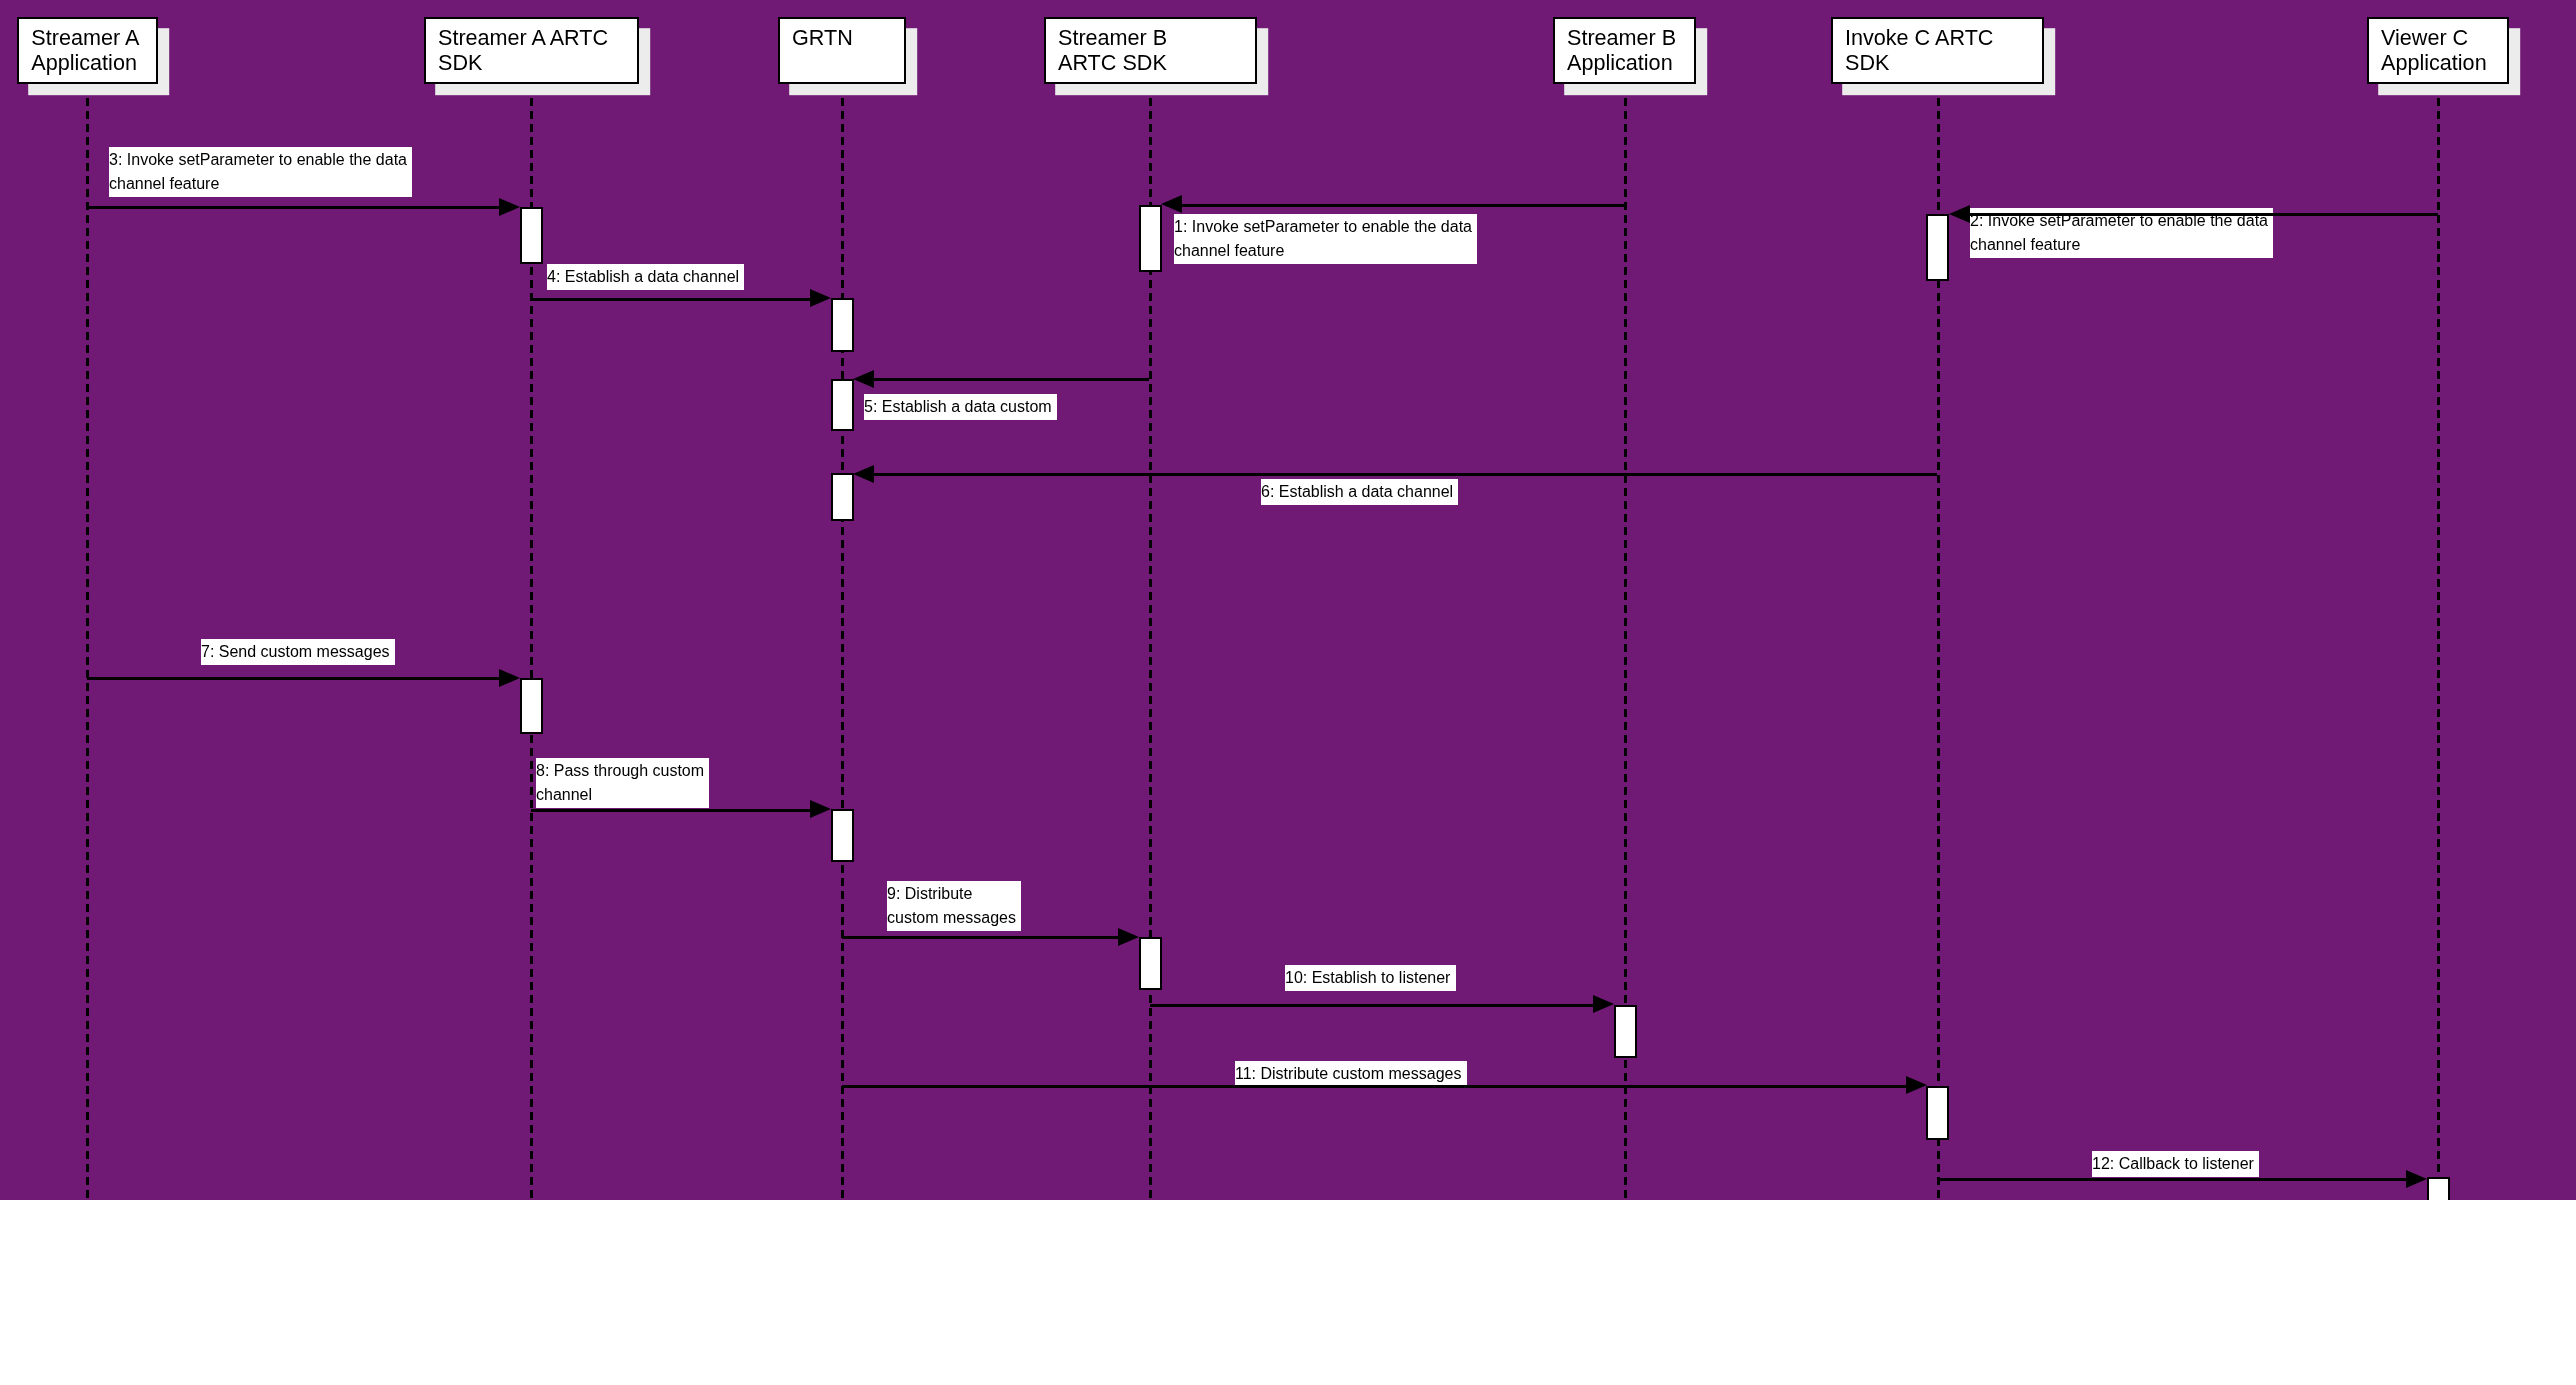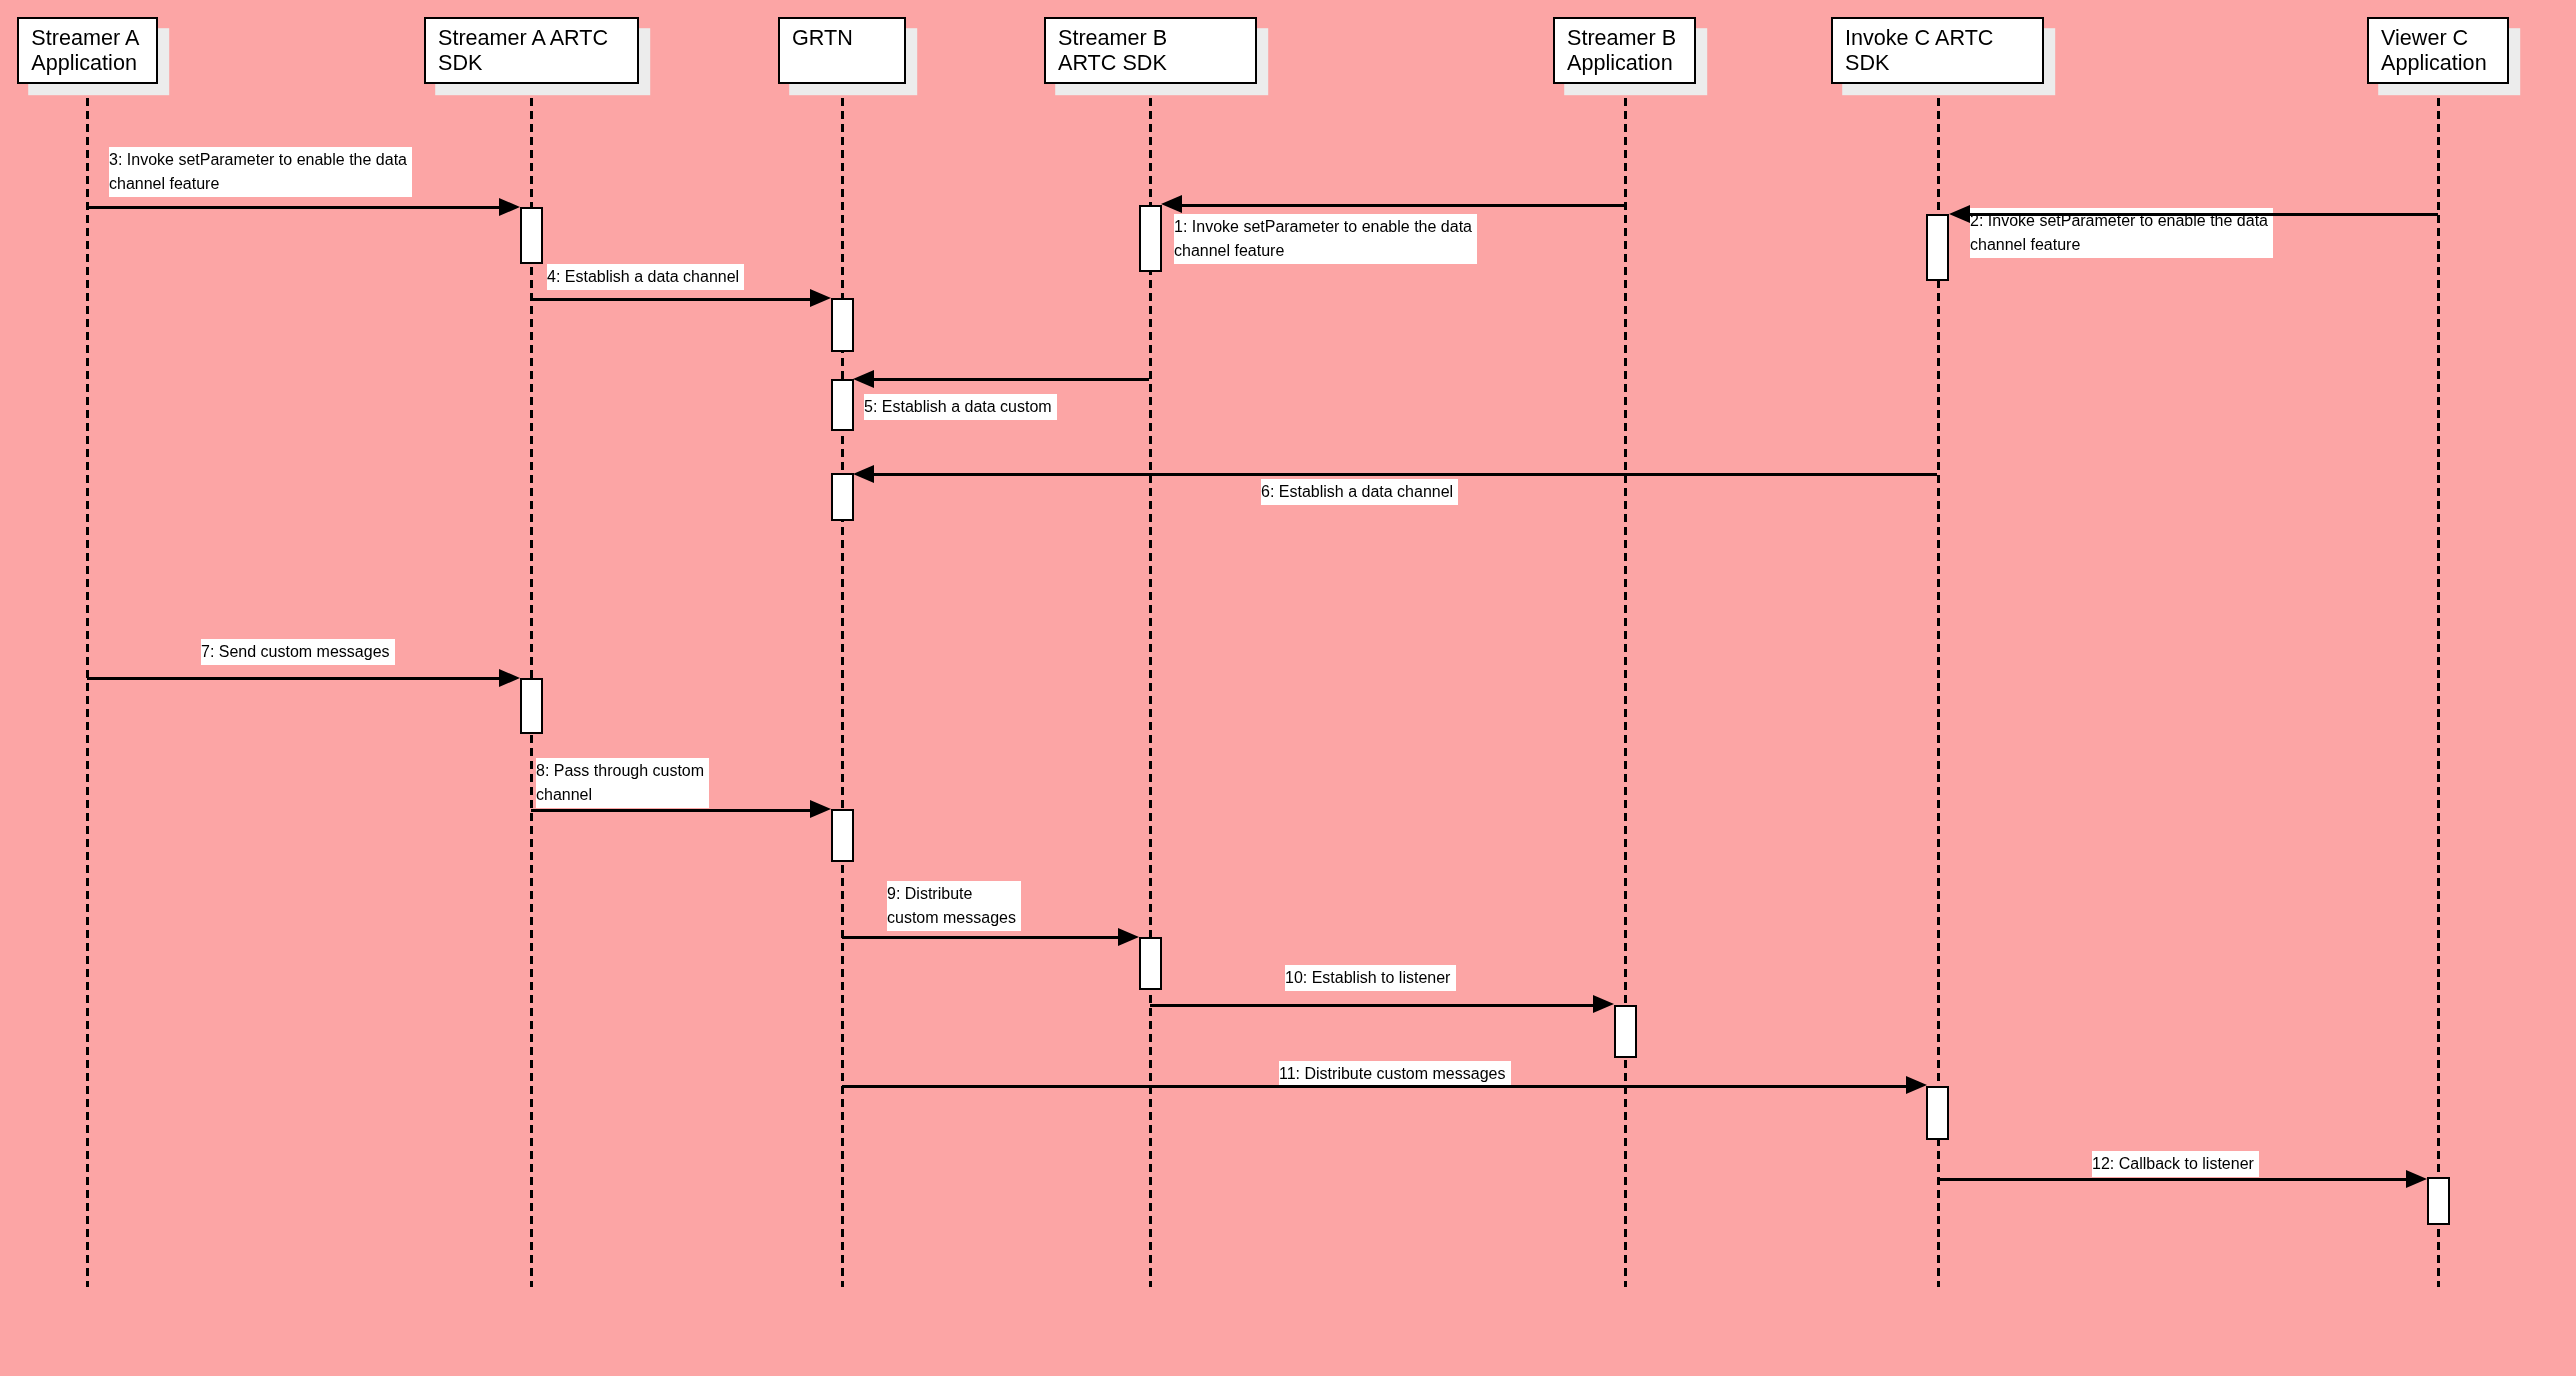--- a/index.html
+++ b/index.html
@@ -3,22 +3,22 @@
 <meta charset="utf-8">
 <style>
   html, body {
     margin: 0;
     padding: 0;
     background: #ffffff;
   }
   #canvas {
     position: relative;
     width: 2576px;
-    height: 1376px;
-    background: #fca5a5;
+    height: 1200px;
+    background: #701a75;
     font-family: "Liberation Sans", "DejaVu Sans", sans-serif;
     color: #000000;
     overflow: hidden;
   }
   .actor {
     position: absolute;
     top: 17.3px;
     height: 67px;
     box-sizing: border-box;
     background: #ffffff;
@@ -158,20 +158,20 @@
   <div class="head-right" style="left:1118px;top:928px"></div>
   <div class="mlabel" style="left:887px;top:881px">9: Distribute
 custom messages</div>
 
   <div class="mline" style="left:1150px;top:1004px;width:447px"></div>
   <div class="head-right" style="left:1593px;top:995px"></div>
   <div class="mlabel" style="left:1285px;top:965px">10: Establish to listener</div>
 
   <div class="mline" style="left:842px;top:1085px;width:1067px"></div>
   <div class="head-right" style="left:1906px;top:1076px"></div>
-  <div class="mlabel" style="left:1279px;top:1061px">11: Distribute custom messages</div>
+  <div class="mlabel" style="left:1235px;top:1061px">11: Distribute custom messages</div>
 
   <div class="mline" style="left:1937px;top:1178px;width:473px"></div>
   <div class="head-right" style="left:2406px;top:1170px"></div>
   <div class="mlabel" style="left:2092px;top:1151px">12: Callback to listener</div>
 
 </div>
 
 
 </body></html>

